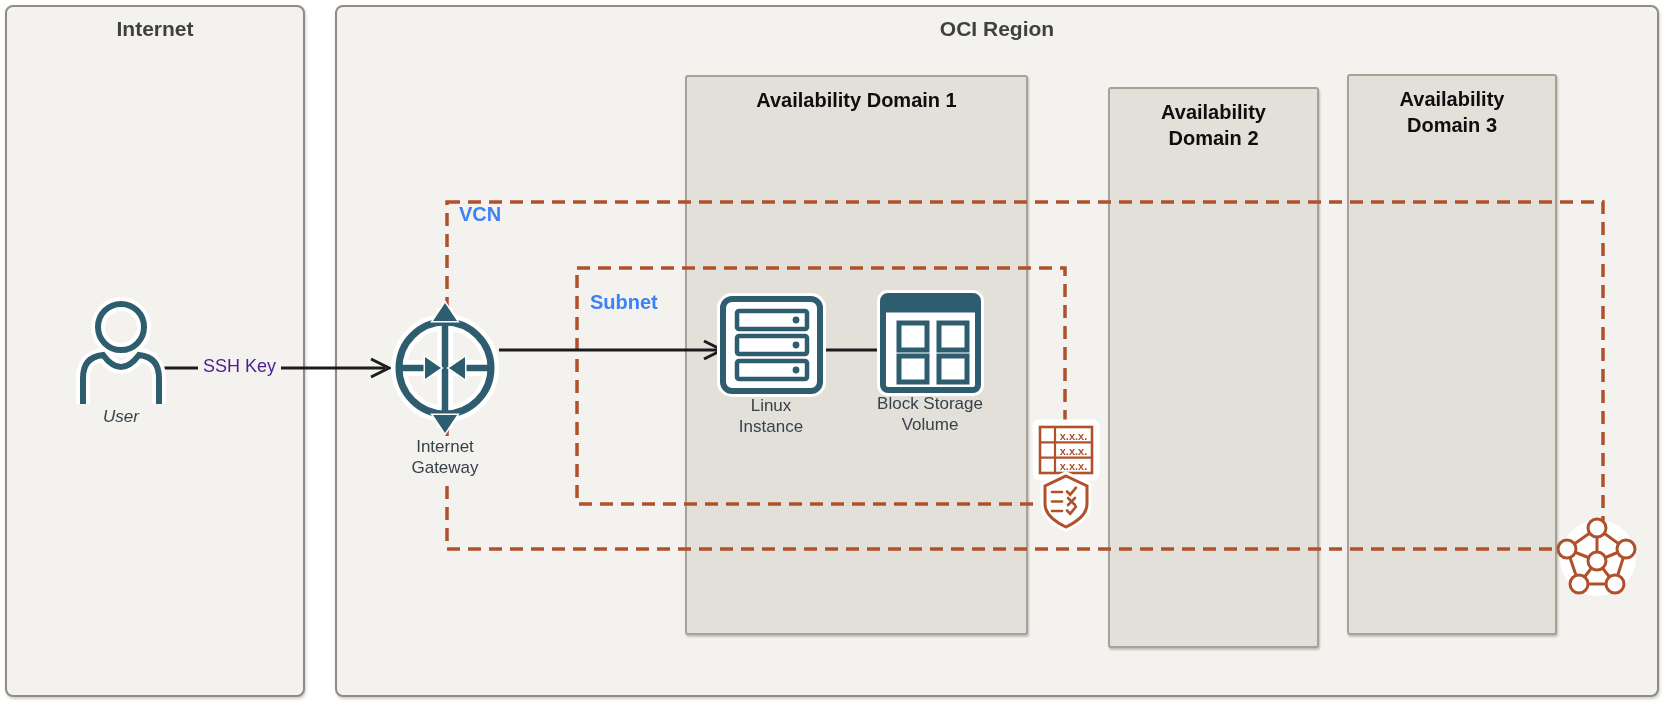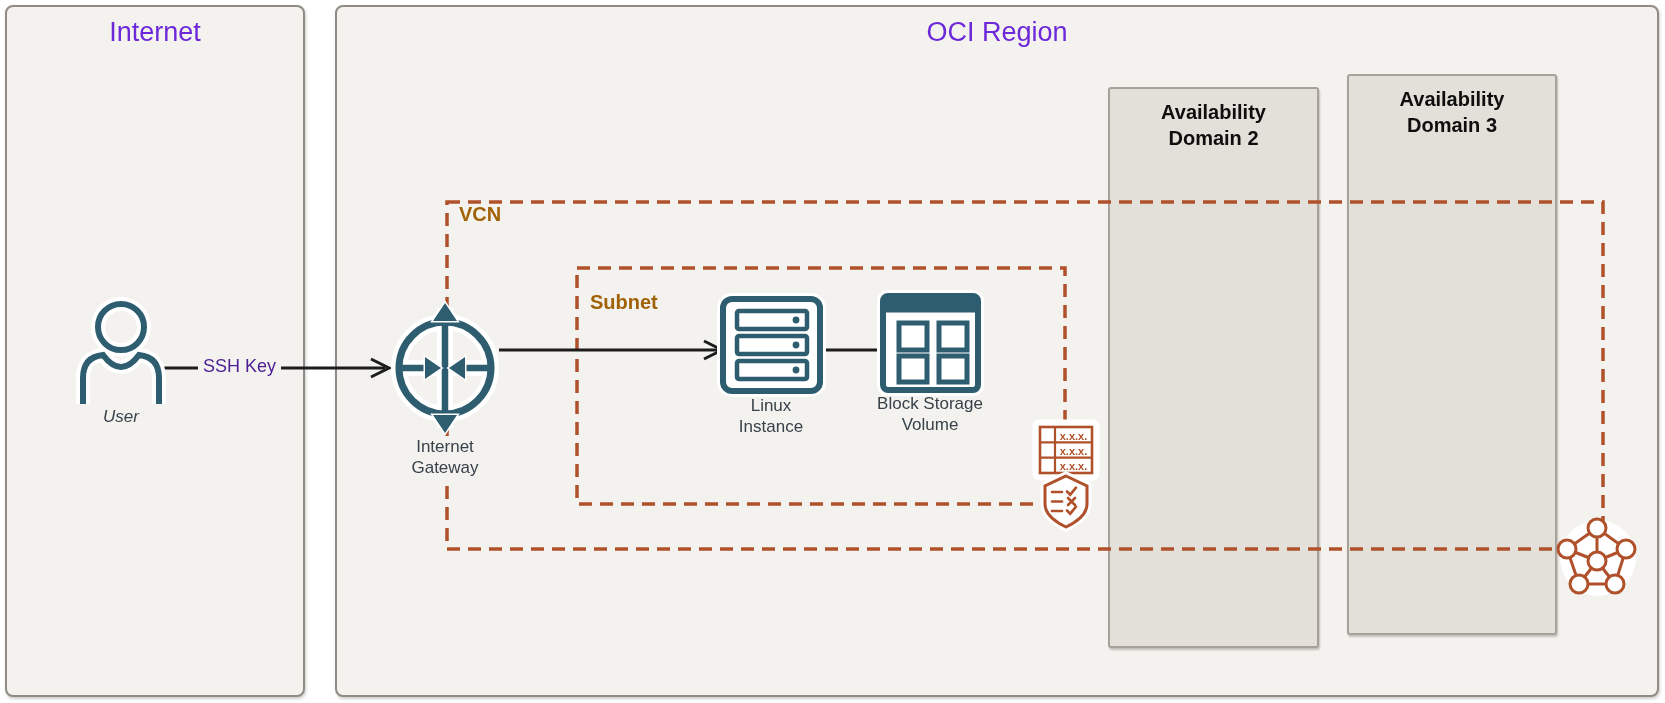--- a/index.html
+++ b/index.html
@@ -5,33 +5,33 @@
   html,body{margin:0;padding:0;background:#ffffff;}
   .canvas{
     position:relative;width:1665px;height:703px;background:#ffffff;overflow:hidden;
     font-family:"Liberation Sans", sans-serif;
   }
   .panel{
     position:absolute;background:#f4f2ee;border:2.5px solid #908c85;border-radius:8px;
     box-sizing:border-box;box-shadow:1px 2px 3px rgba(120,115,108,.35);z-index:0;
   }
   .panel-title{
-    text-align:center;font-weight:normal;font-size:27px;color:#6d28d9;padding-top:10px;
+    text-align:center;font-weight:bold;font-size:21px;color:#404040;padding-top:10px;
   }
   .ad-box{
     position:absolute;background:#e3e0d9;border:2px solid #a6a29a;border-radius:3px;
     box-sizing:border-box;box-shadow:1px 2px 2px rgba(120,115,108,.4);z-index:1;
   }
   .ad-title{
     text-align:center;font-weight:bold;font-size:20px;color:#0e0e0e;
     padding:10px 18px 0;line-height:1.3;
   }
   svg.overlay{position:absolute;left:0;top:0;z-index:2;pointer-events:none;}
   .net-label{
-    position:absolute;z-index:3;font-weight:bold;font-size:20px;color:#a16207;
+    position:absolute;z-index:3;font-weight:bold;font-size:20px;color:#3b82f6;
   }
   .icon-label{
     position:absolute;z-index:3;font-size:17px;color:#37424b;text-align:center;line-height:1.25;
   }
   .bg-patch{background:#f4f2ee;}
   .ssh-label{
     position:absolute;z-index:3;font-size:18px;color:#4c1d95;background:#f4f2ee;
     padding:1px 5px;white-space:nowrap;
   }
 </style>
@@ -41,20 +41,23 @@
 <div class="canvas">
 
   <div class="panel" style="left:5px;top:5px;width:300px;height:692px;">
     <div class="panel-title">Internet</div>
   </div>
 
   <div class="panel" style="left:335px;top:5px;width:1324px;height:692px;">
     <div class="panel-title">OCI Region</div>
   </div>
 
+  <div class="ad-box" style="left:685px;top:75px;width:343px;height:560px;">
+    <div class="ad-title">Availability Domain 1</div>
+  </div>
   <div class="ad-box" style="left:1108px;top:87px;width:211px;height:561px;">
     <div class="ad-title">Availability Domain 2</div>
   </div>
   <div class="ad-box" style="left:1347px;top:74px;width:210px;height:561px;">
     <div class="ad-title">Availability Domain 3</div>
   </div>
 
   <svg class="overlay" width="1665" height="703" viewBox="0 0 1665 703">
 
     <rect x="447" y="202" width="1156" height="347" fill="none" stroke="#b0512b" stroke-width="3.5" stroke-dasharray="13 8"></rect>

